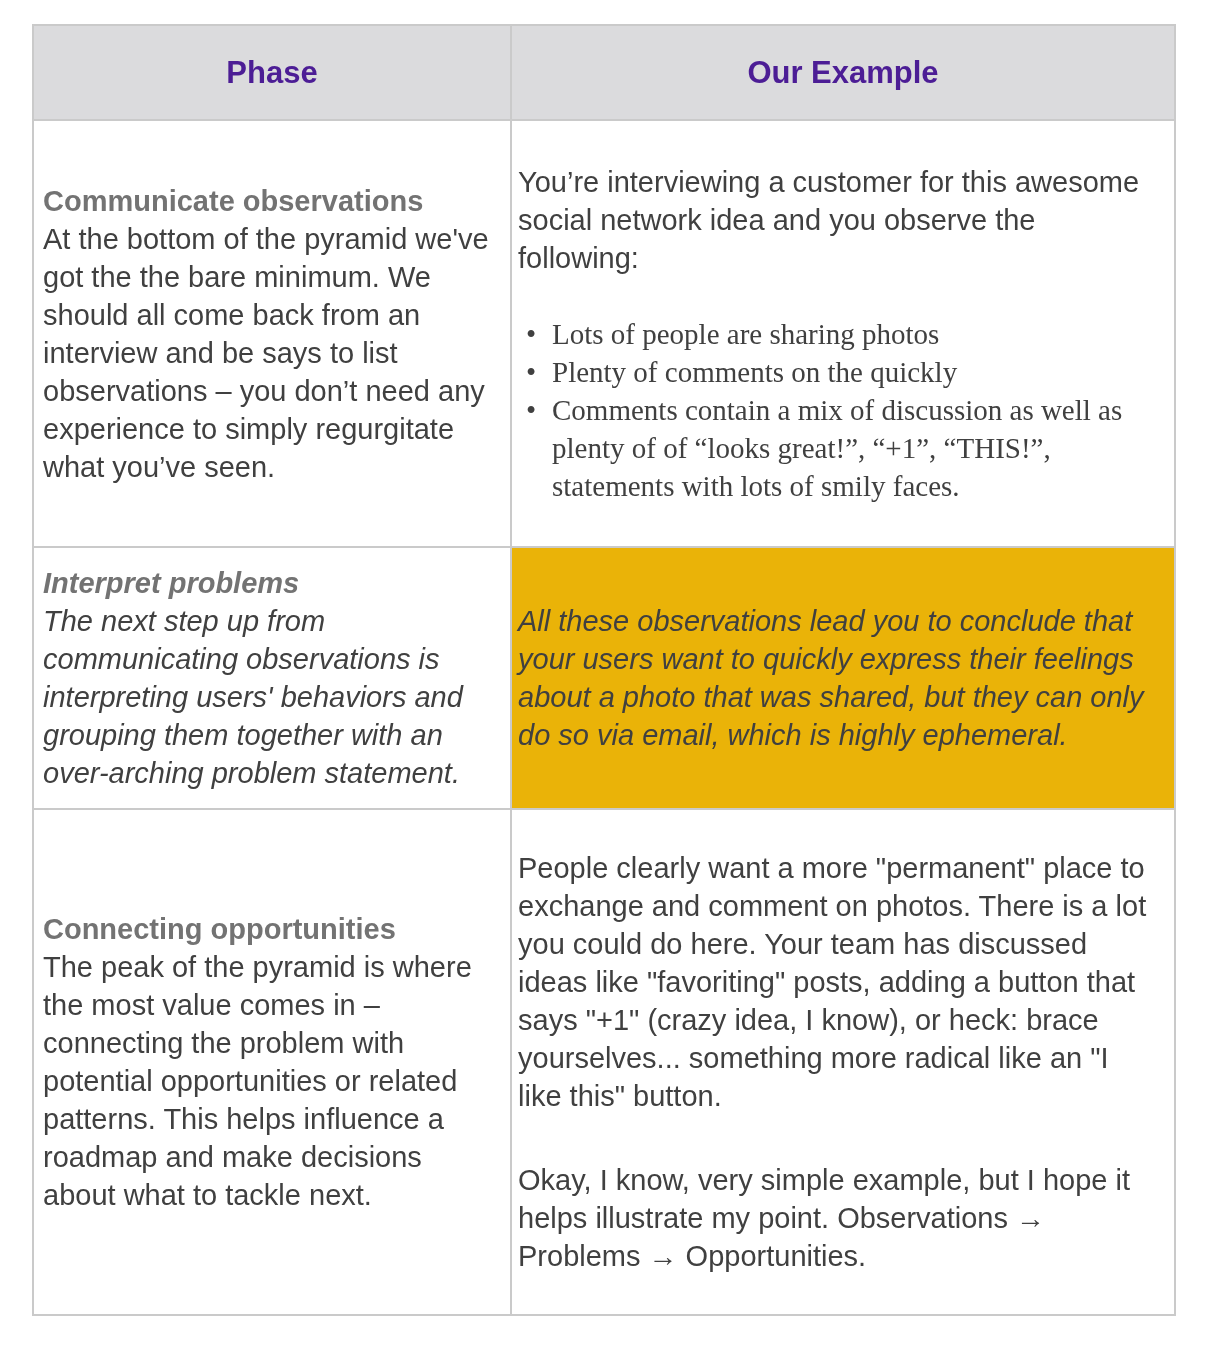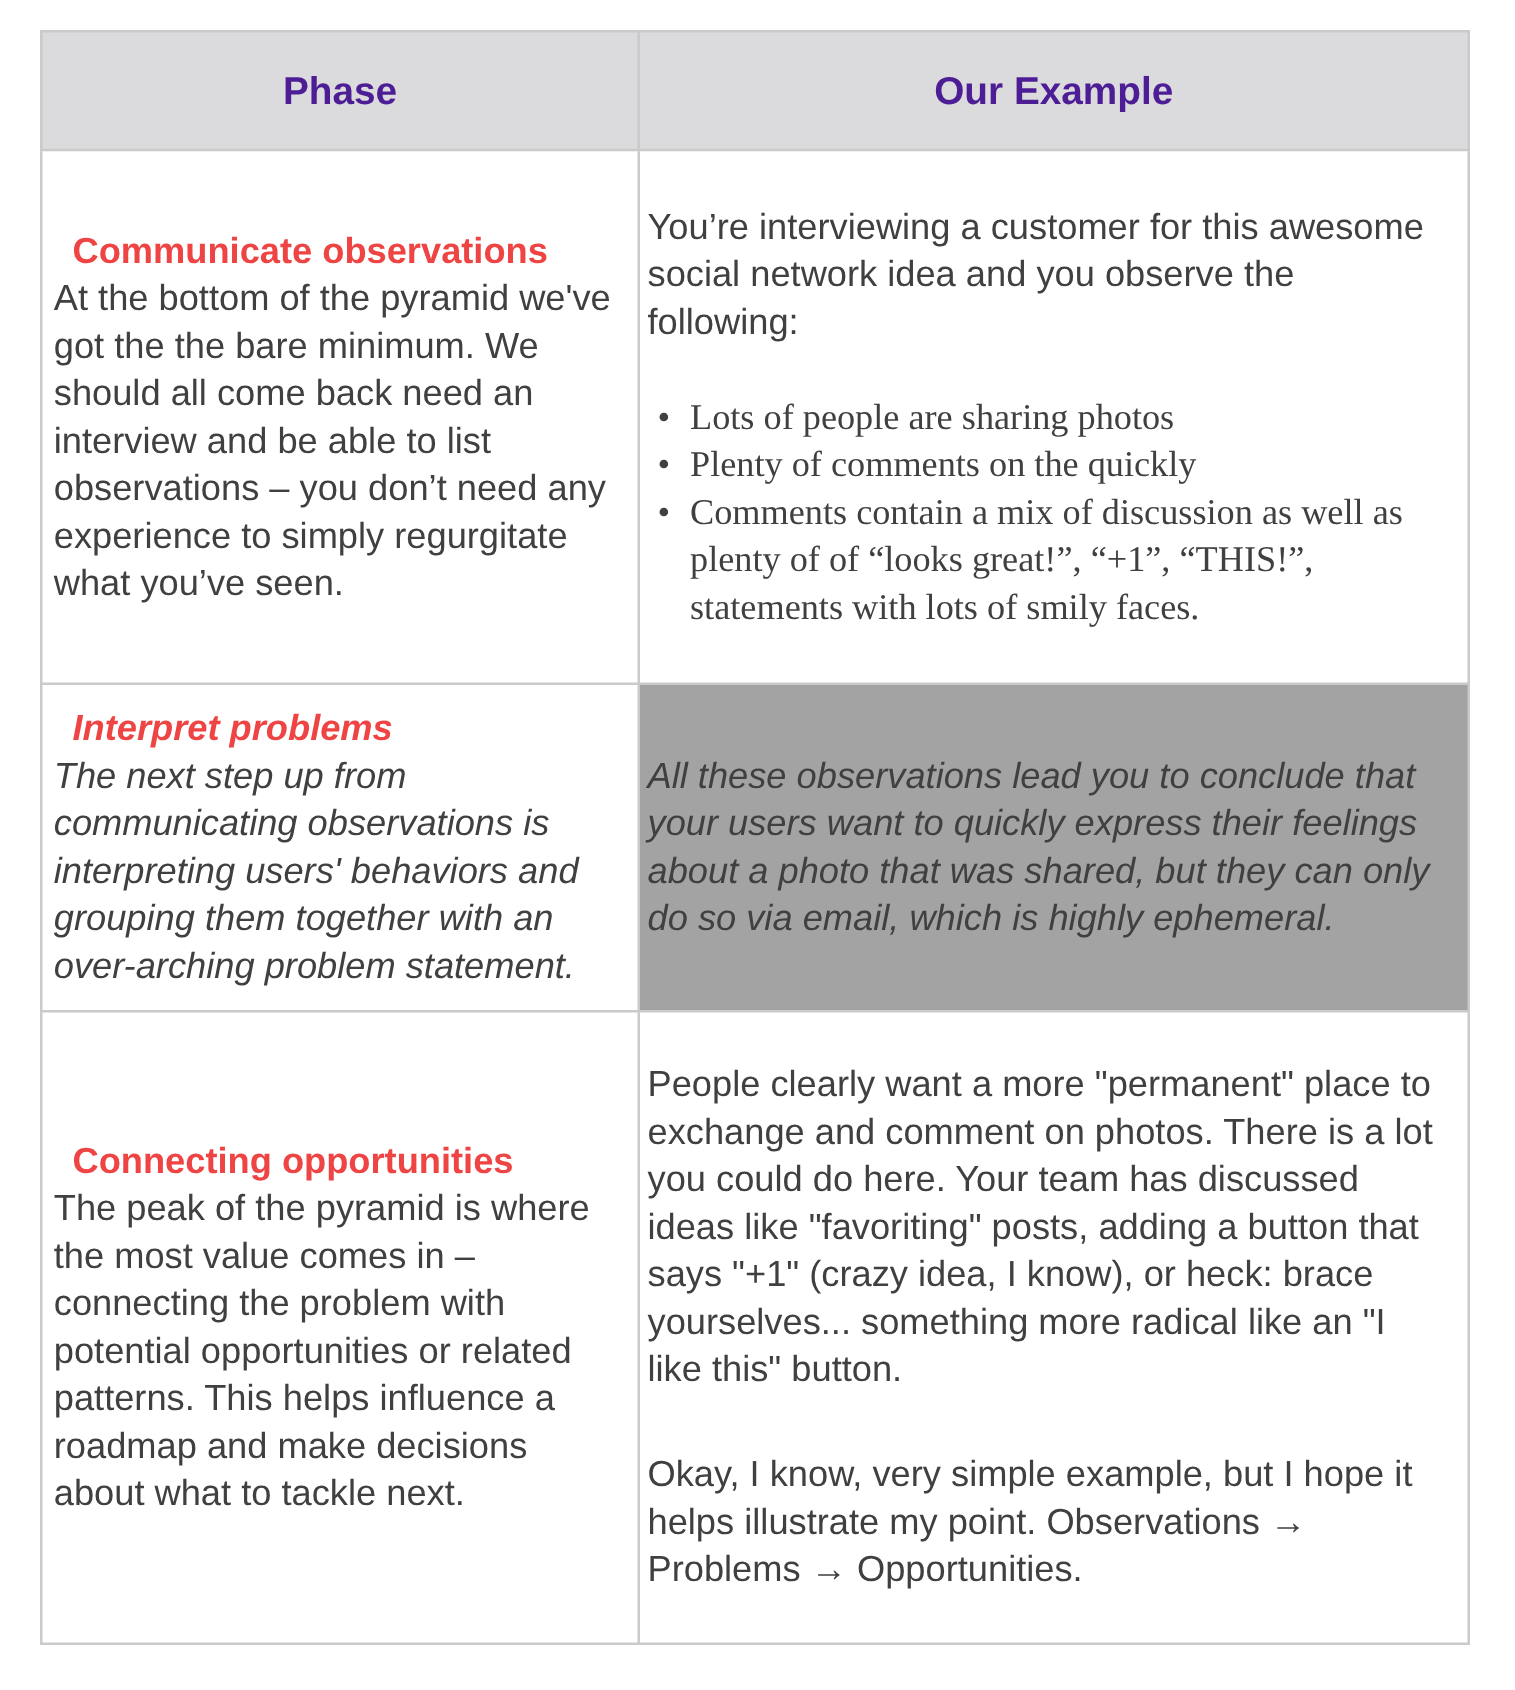--- a/index.html
+++ b/index.html
@@ -40,25 +40,24 @@
     font-size: 29px;
     line-height: 38px;
     color: #404040;
     background: #ffffff;
   }
   tr.r1 td { height: 427px; }
   tr.r2 td { height: 224px; font-style: italic; }
   tr.r3 td { height: 506px; }
   td.phase-cell   { padding: 16px 8px 16px 9px; }
   td.example-cell { padding: 16px 14px 16px 6px; }
-  td.cream-bg { background: #a3a3a3; }
+  td.cream-bg { background: #eab308; }
   .phase-title {
     font-weight: bold;
-    color: #ef4444;
-    margin-left: 15px;
+    color: #737373;
   }
   .para { margin: 0; }
   .para + .para { margin-top: 46px; }
   ul.bullet-list {
     list-style: none;
     margin: 38px 0 0 0;
     padding: 0;
     font-family: Liberation Serif, serif;
   }
   ul.bullet-list li {
@@ -85,21 +84,21 @@
     <thead>
       <tr>
         <th>Phase</th>
         <th>Our Example</th>
       </tr>
     </thead>
     <tbody>
       <tr class="r1">
         <td class="phase-cell">
           <div class="phase-title">Communicate observations</div>
-          <div class="phase-body">At the bottom of the pyramid we've got the the bare minimum. We should all come back need an interview and be able to list observations – you don’t need any experience to simply regurgitate what you’ve seen.</div>
+          <div class="phase-body">At the bottom of the pyramid we've got the the bare minimum. We should all come back from an interview and be says to list observations – you don’t need any experience to simply regurgitate what you’ve seen.</div>
         </td>
         <td class="example-cell">
           <p class="para">You’re interviewing a customer for this awesome social network idea and you observe the following:</p>
           <ul class="bullet-list">
             <li>Lots of people are sharing photos</li>
             <li>Plenty of comments on the quickly</li>
             <li>Comments contain a mix of discussion as well as plenty of of “looks great!”, “+1”, “THIS!”, statements with lots of smily faces.</li>
           </ul>
         </td>
       </tr>

